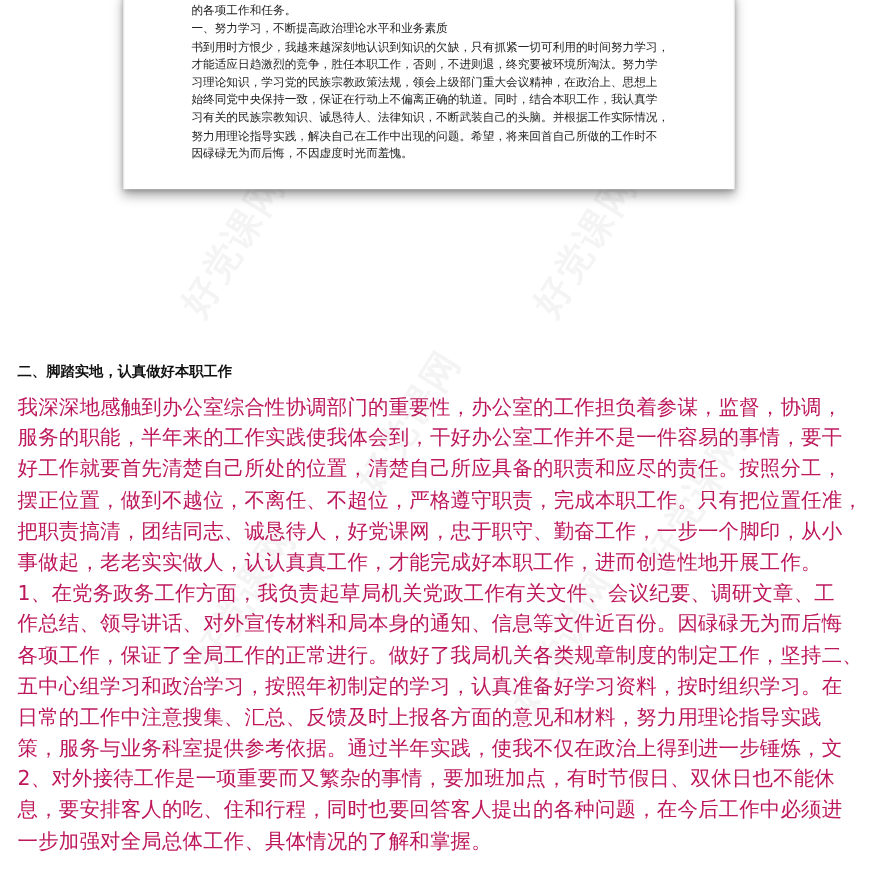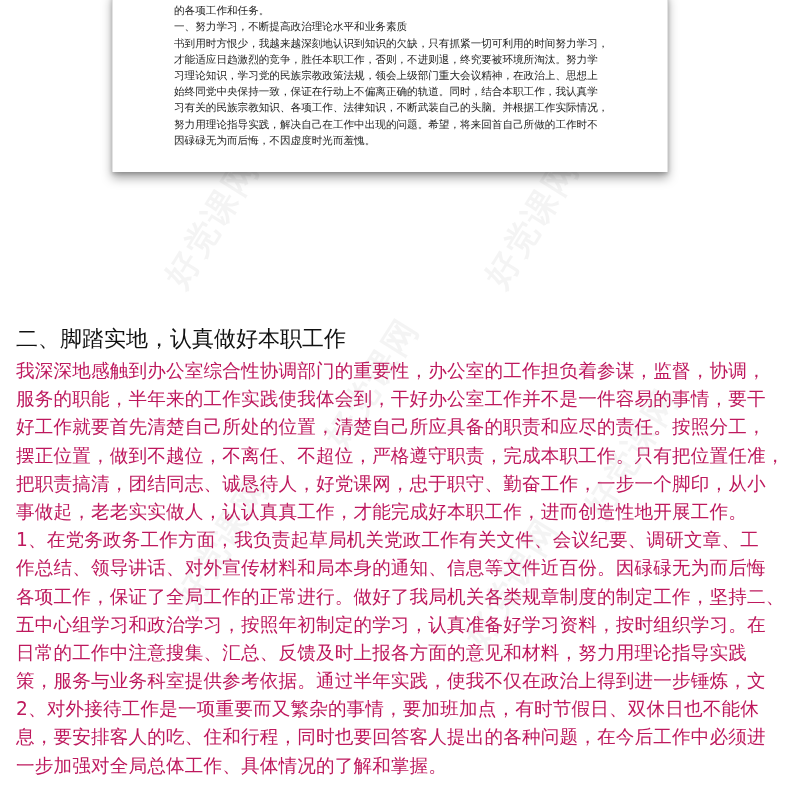--- a/index.html
+++ b/index.html
@@ -21,21 +21,21 @@
       color: #222; letter-spacing: 0px; padding-left: 23px;
     }
     .pline.bold { font-weight: normal; }
     .wm {
       position: absolute; font-size: 34px; color: rgba(0,0,0,0.045);
       transform: rotate(-58deg); white-space: nowrap; font-weight: bold;
       pointer-events: none; letter-spacing: 2px;
     }
     .main { position: absolute; left: 16px; top: 327px; width: 770px; }
     .heading {
-      font-size: 22px; font-weight: normal; line-height: 24px; height: 30px;
+      font-size: 13px; font-weight: bold; line-height: 24px; height: 30px;
       color: #111; white-space: nowrap;
     }
     .line {
       font-size: 18.6px; line-height: 28.2px; height: 28.2px; white-space: nowrap;
       color: #be185d; letter-spacing: 0.15px;
     }
   </style>
 </head>
 <body>
 
@@ -50,21 +50,21 @@
 
 <div class="preview-card">
   <div class="preview-inner">
     <div class="pline" style="margin-top:-6px;">的问题及时整理和上报，完成局党务、政务所需的文字材料的起草工作，完成上级部门交办</div>
     <div class="pline">的各项工作和任务。</div>
     <div class="pline bold">一、努力学习，不断提高政治理论水平和业务素质</div>
     <div class="pline">书到用时方恨少，我越来越深刻地认识到知识的欠缺，只有抓紧一切可利用的时间努力学习，</div>
     <div class="pline">才能适应日趋激烈的竞争，胜任本职工作，否则，不进则退，终究要被环境所淘汰。努力学</div>
     <div class="pline">习理论知识，学习党的民族宗教政策法规，领会上级部门重大会议精神，在政治上、思想上</div>
     <div class="pline">始终同党中央保持一致，保证在行动上不偏离正确的轨道。同时，结合本职工作，我认真学</div>
-    <div class="pline">习有关的民族宗教知识、各项工作、法律知识，不断武装自己的头脑。并根据工作实际情况，</div>
+    <div class="pline">习有关的民族宗教知识、诚恳待人、法律知识，不断武装自己的头脑。并根据工作实际情况，</div>
     <div class="pline">努力用理论指导实践，解决自己在工作中出现的问题。希望，将来回首自己所做的工作时不</div>
     <div class="pline">因碌碌无为而后悔，不因虚度时光而羞愧。</div>
   </div>
 </div>
 
 <div class="main">
   <div class="heading">二、脚踏实地，认真做好本职工作</div>
   <div class="line">我深深地感触到办公室综合性协调部门的重要性，办公室的工作担负着参谋，监督，协调，</div>
   <div class="line">服务的职能，半年来的工作实践使我体会到，干好办公室工作并不是一件容易的事情，要干</div>
   <div class="line">好工作就要首先清楚自己所处的位置，清楚自己所应具备的职责和应尽的责任。按照分工，</div>

